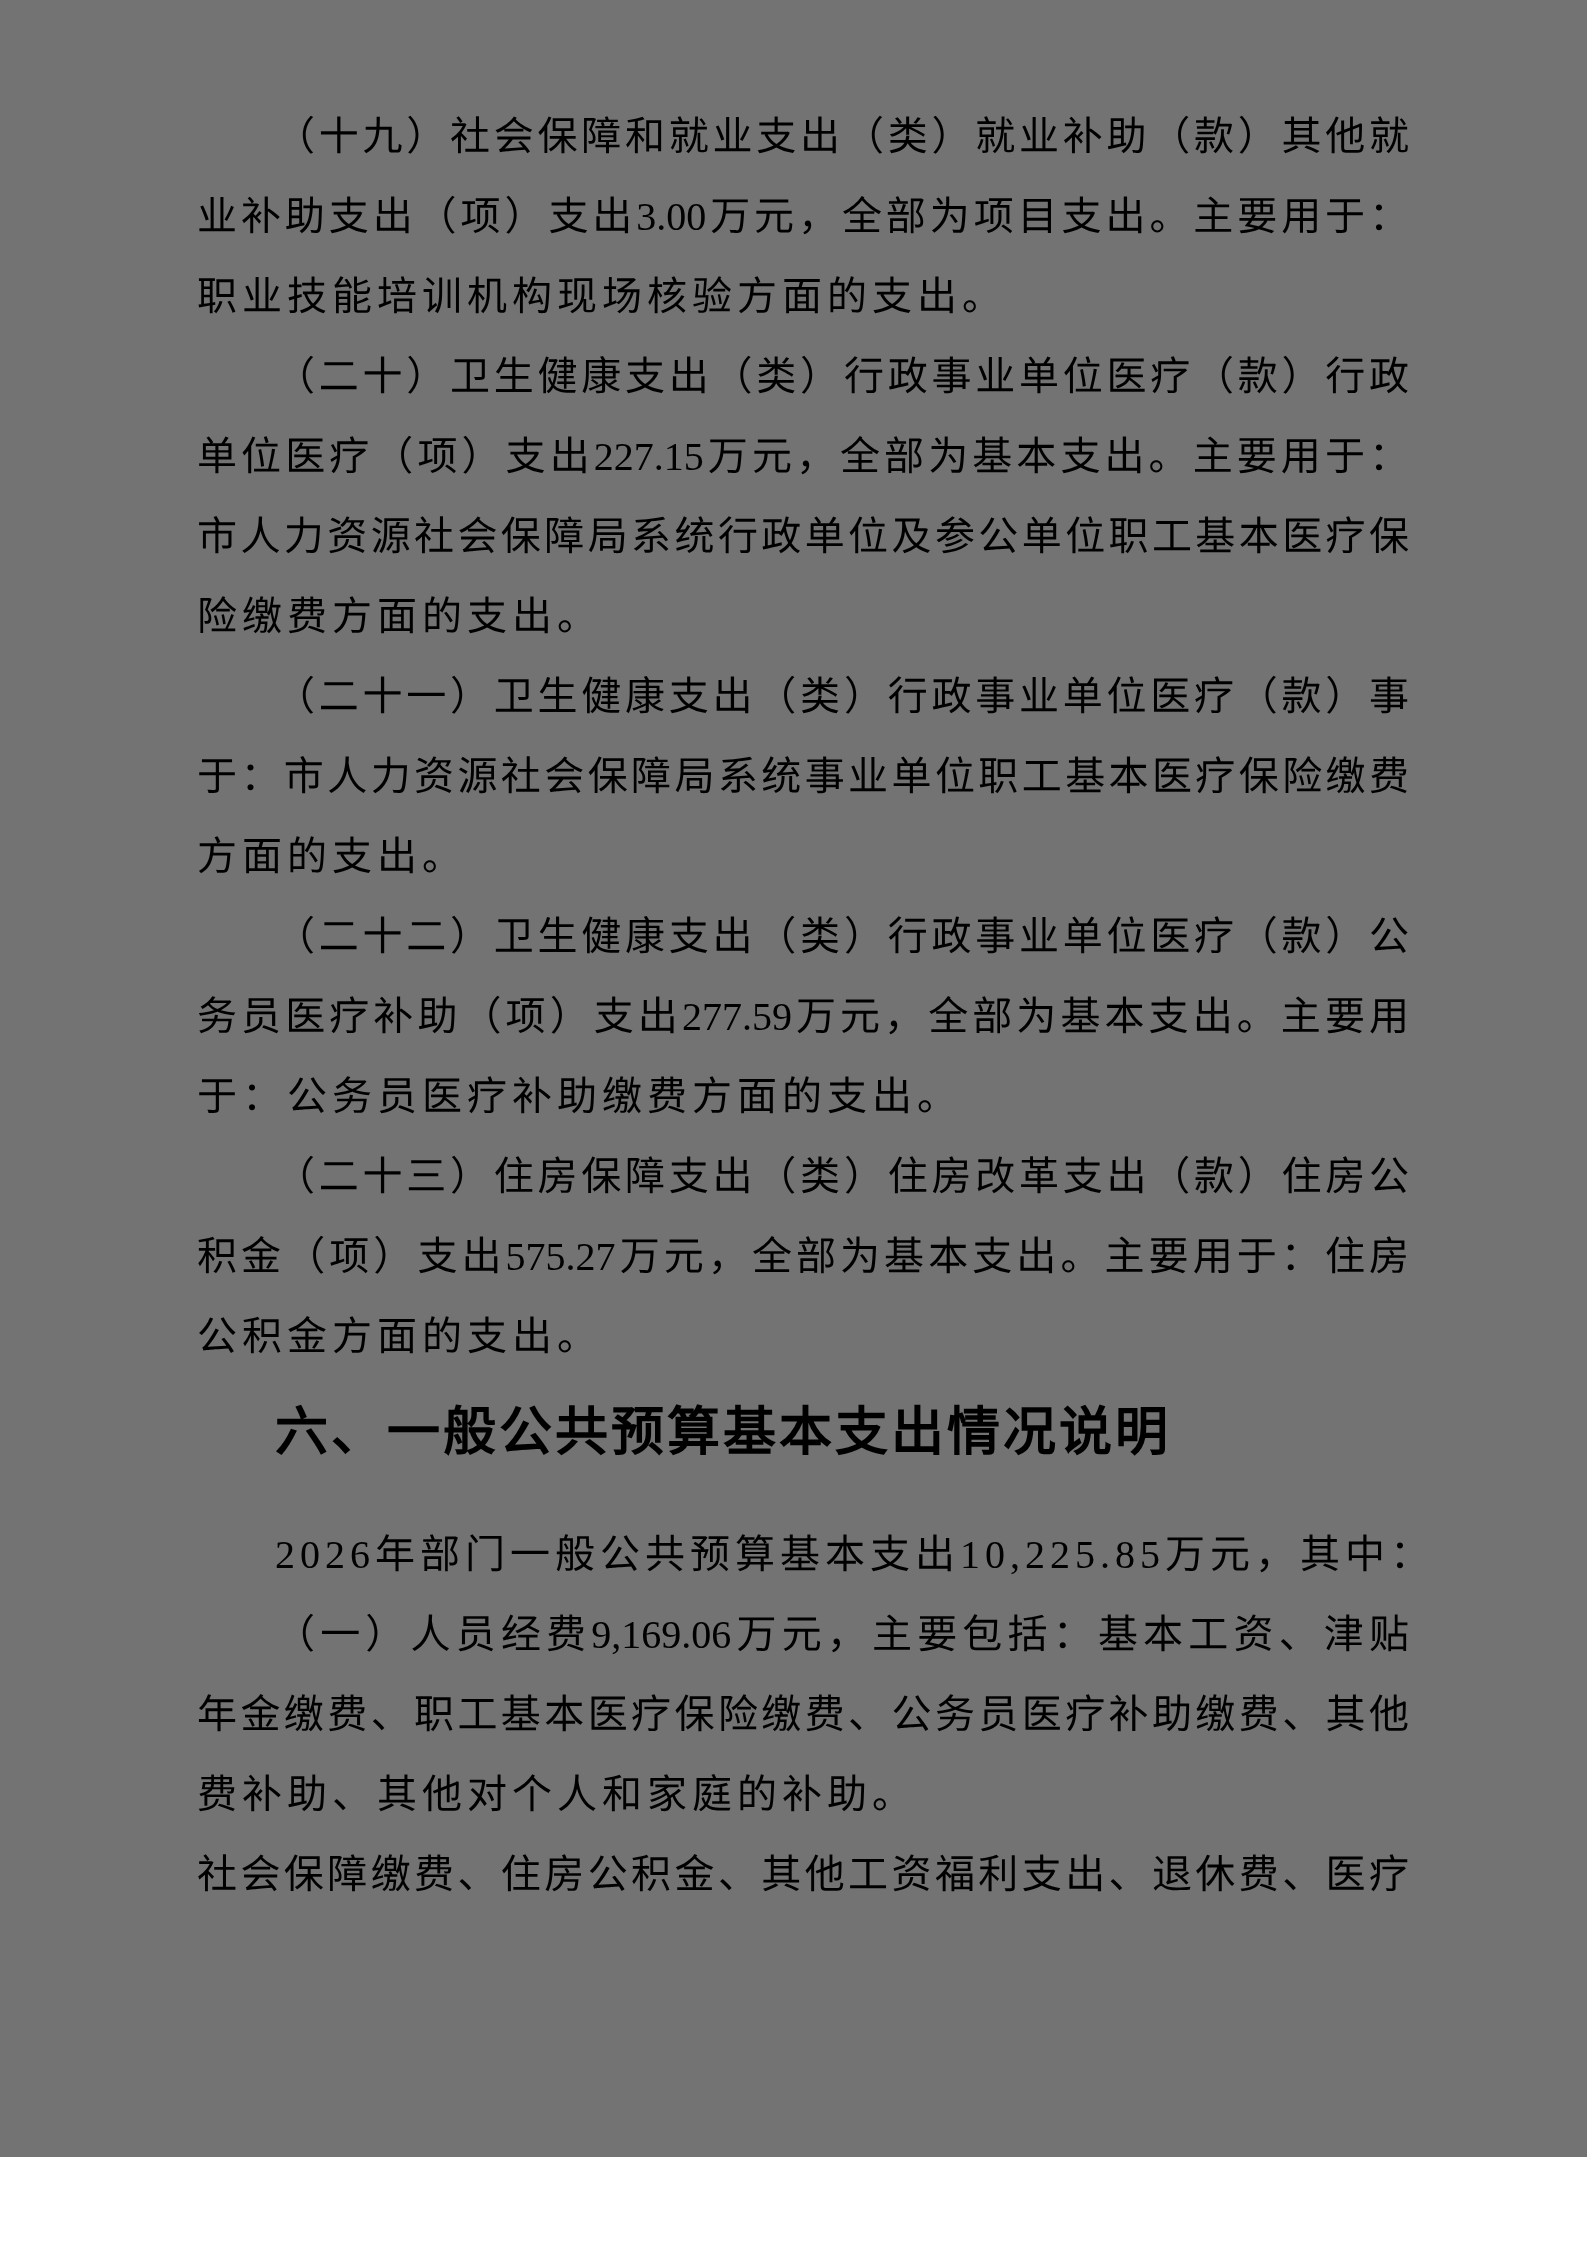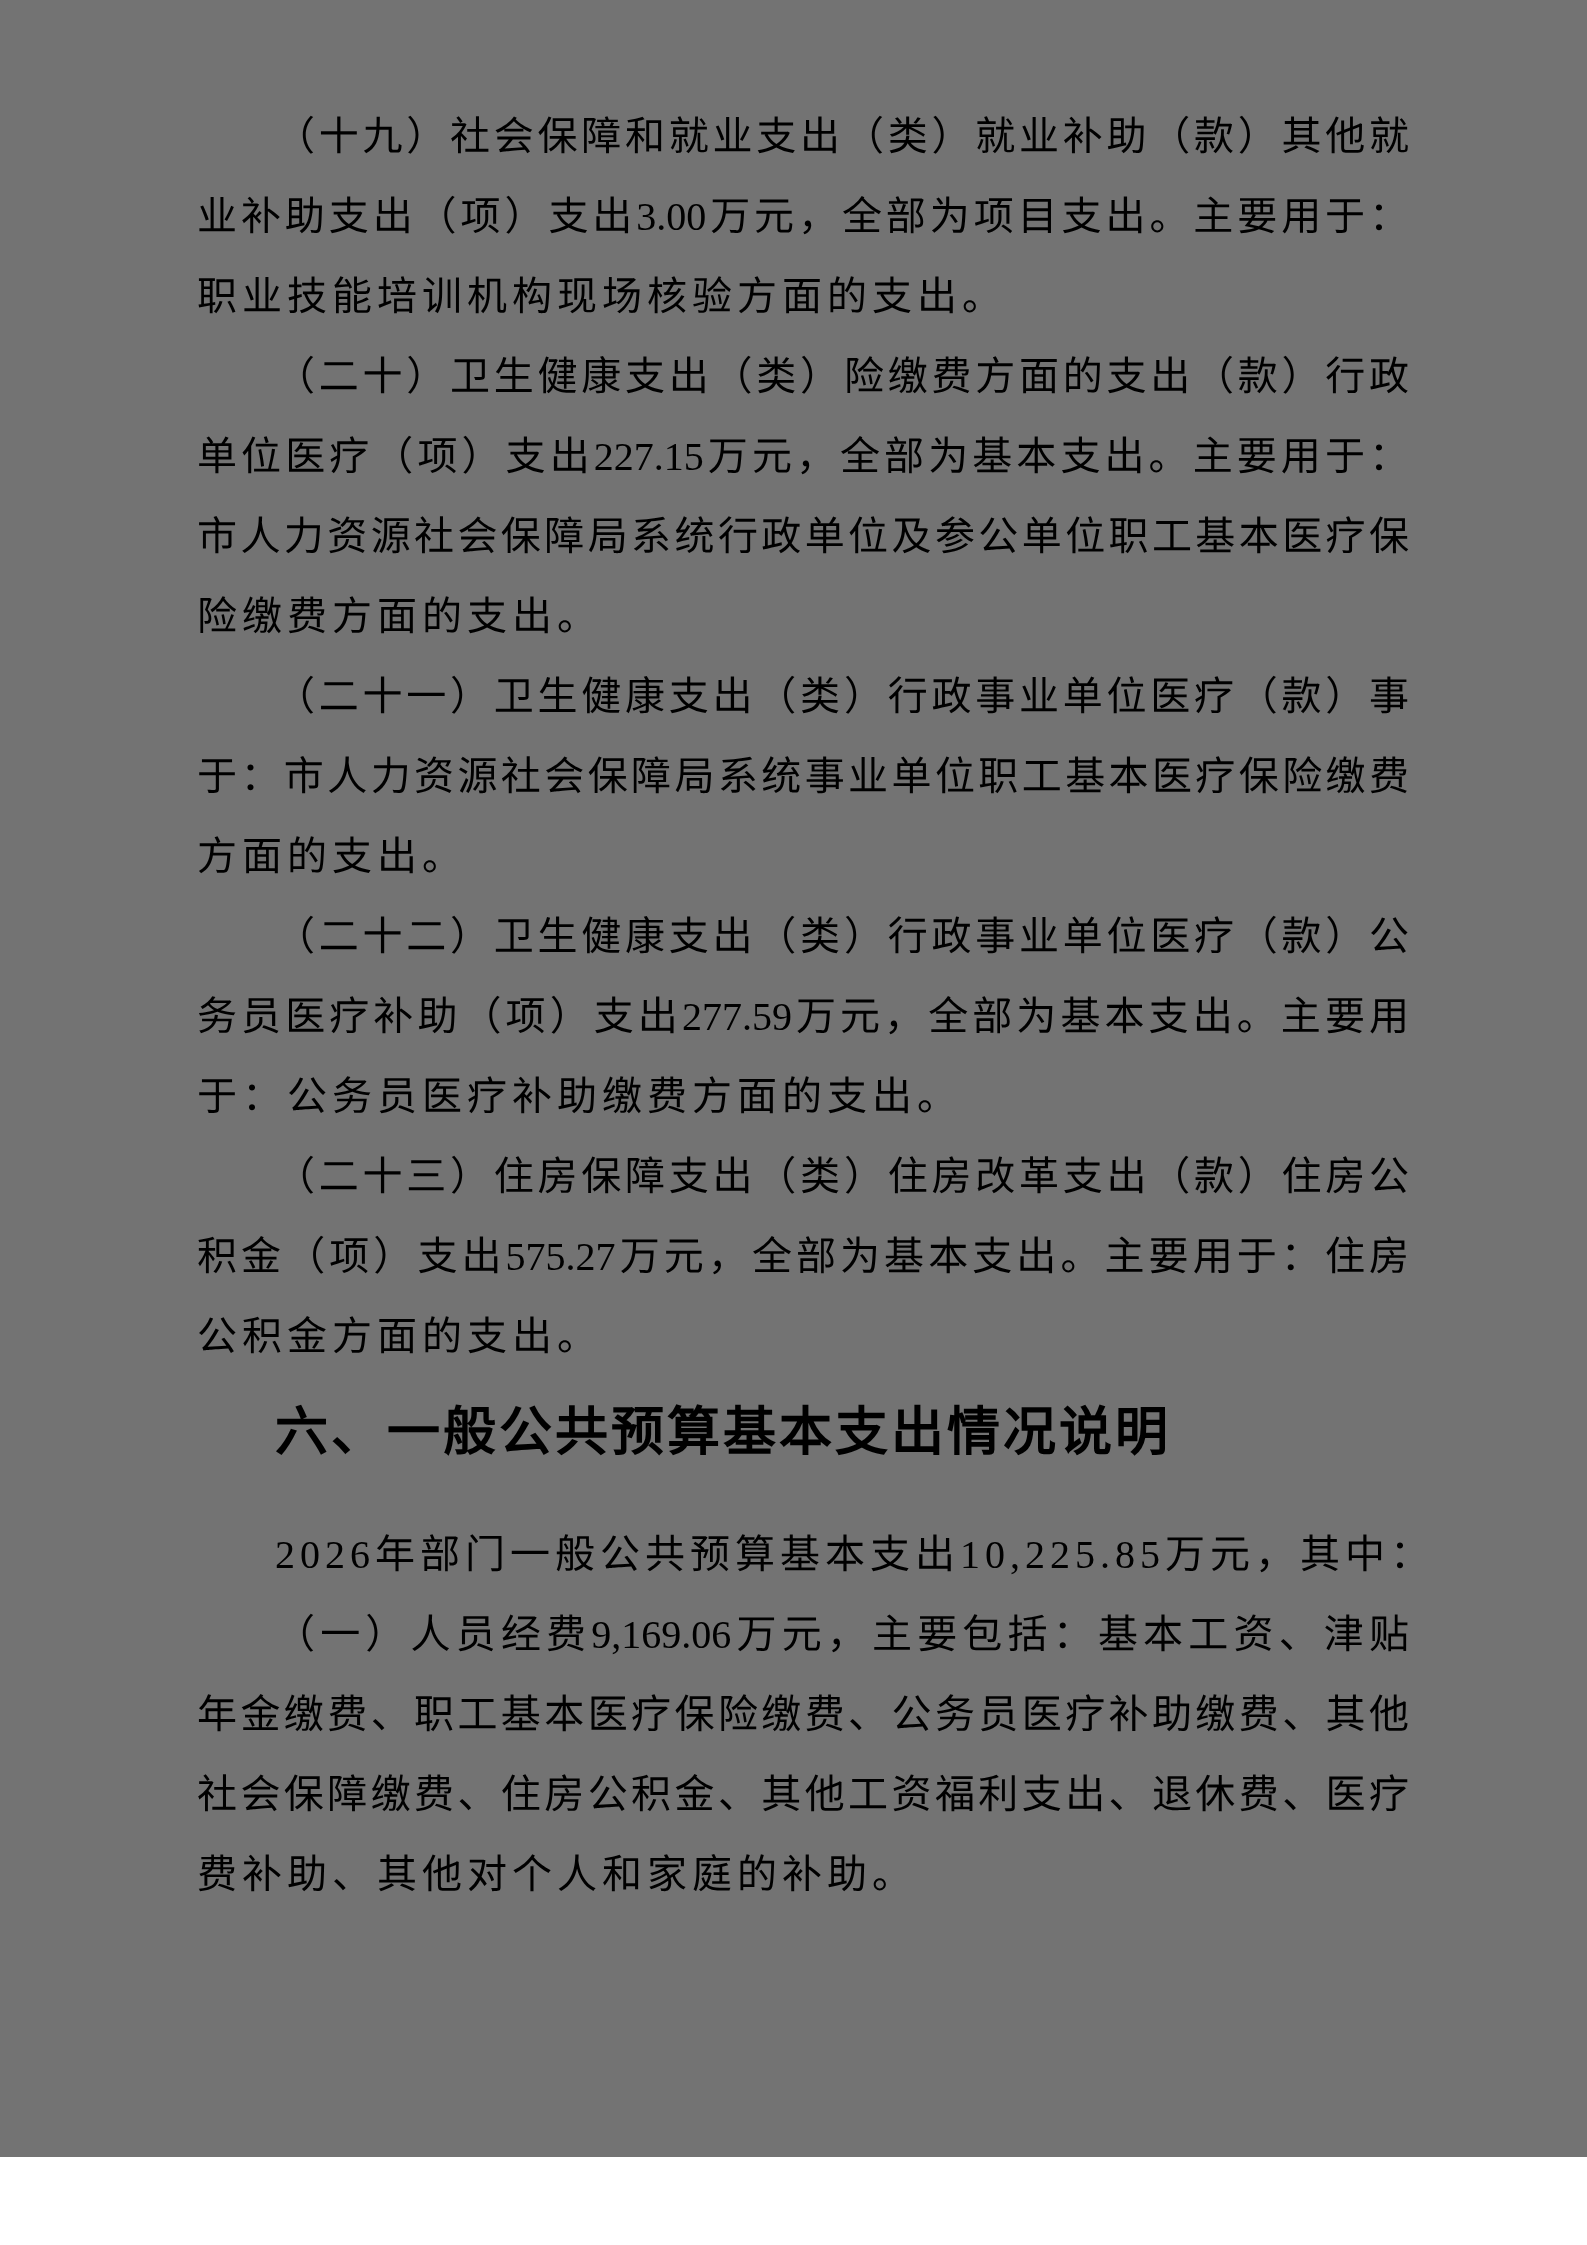--- a/index.html
+++ b/index.html
@@ -75,21 +75,21 @@
 <div class="page">
   <main class="doc">
 
     <div class="para">
       <div class="line indent just">（十九）社会保障和就业支出（类）就业补助（款）其他就</div>
       <div class="line just">业补助支出（项）支出3.00万元，全部为项目支出。主要用于：</div>
       <div class="line">职业技能培训机构现场核验方面的支出。</div>
     </div>
 
     <div class="para">
-      <div class="line indent just">（二十）卫生健康支出（类）险缴费方面的支出（款）行政</div>
+      <div class="line indent just">（二十）卫生健康支出（类）行政事业单位医疗（款）行政</div>
       <div class="line just">单位医疗（项）支出227.15万元，全部为基本支出。主要用于：</div>
       <div class="line just">市人力资源社会保障局系统行政单位及参公单位职工基本医疗保</div>
       <div class="line">险缴费方面的支出。</div>
     </div>
 
     <div class="para">
       <div class="line indent just">（二十一）卫生健康支出（类）行政事业单位医疗（款）事</div>
       <div class="line just">于：市人力资源社会保障局系统事业单位职工基本医疗保险缴费</div>
       <div class="line">方面的支出。</div>
     </div>
@@ -108,22 +108,22 @@
 
     <h2 class="heading">六、一般公共预算基本支出情况说明</h2>
 
     <div class="para">
       <div class="line indent">2026年部门一般公共预算基本支出10,225.85万元，其中：</div>
     </div>
 
     <div class="para">
       <div class="line indent just">（一）人员经费9,169.06万元，主要包括：基本工资、津贴</div>
       <div class="line just">年金缴费、职工基本医疗保险缴费、公务员医疗补助缴费、其他</div>
+      <div class="line">费补助、其他对个人和家庭的补助。</div>
       <div class="line just">社会保障缴费、住房公积金、其他工资福利支出、退休费、医疗</div>
-      <div class="line">费补助、其他对个人和家庭的补助。</div>
     </div>
 
   </main>
 
   <footer class="footer">
     <span>- 10 -</span>
   </footer>
 </div>
 
 </body></html>

